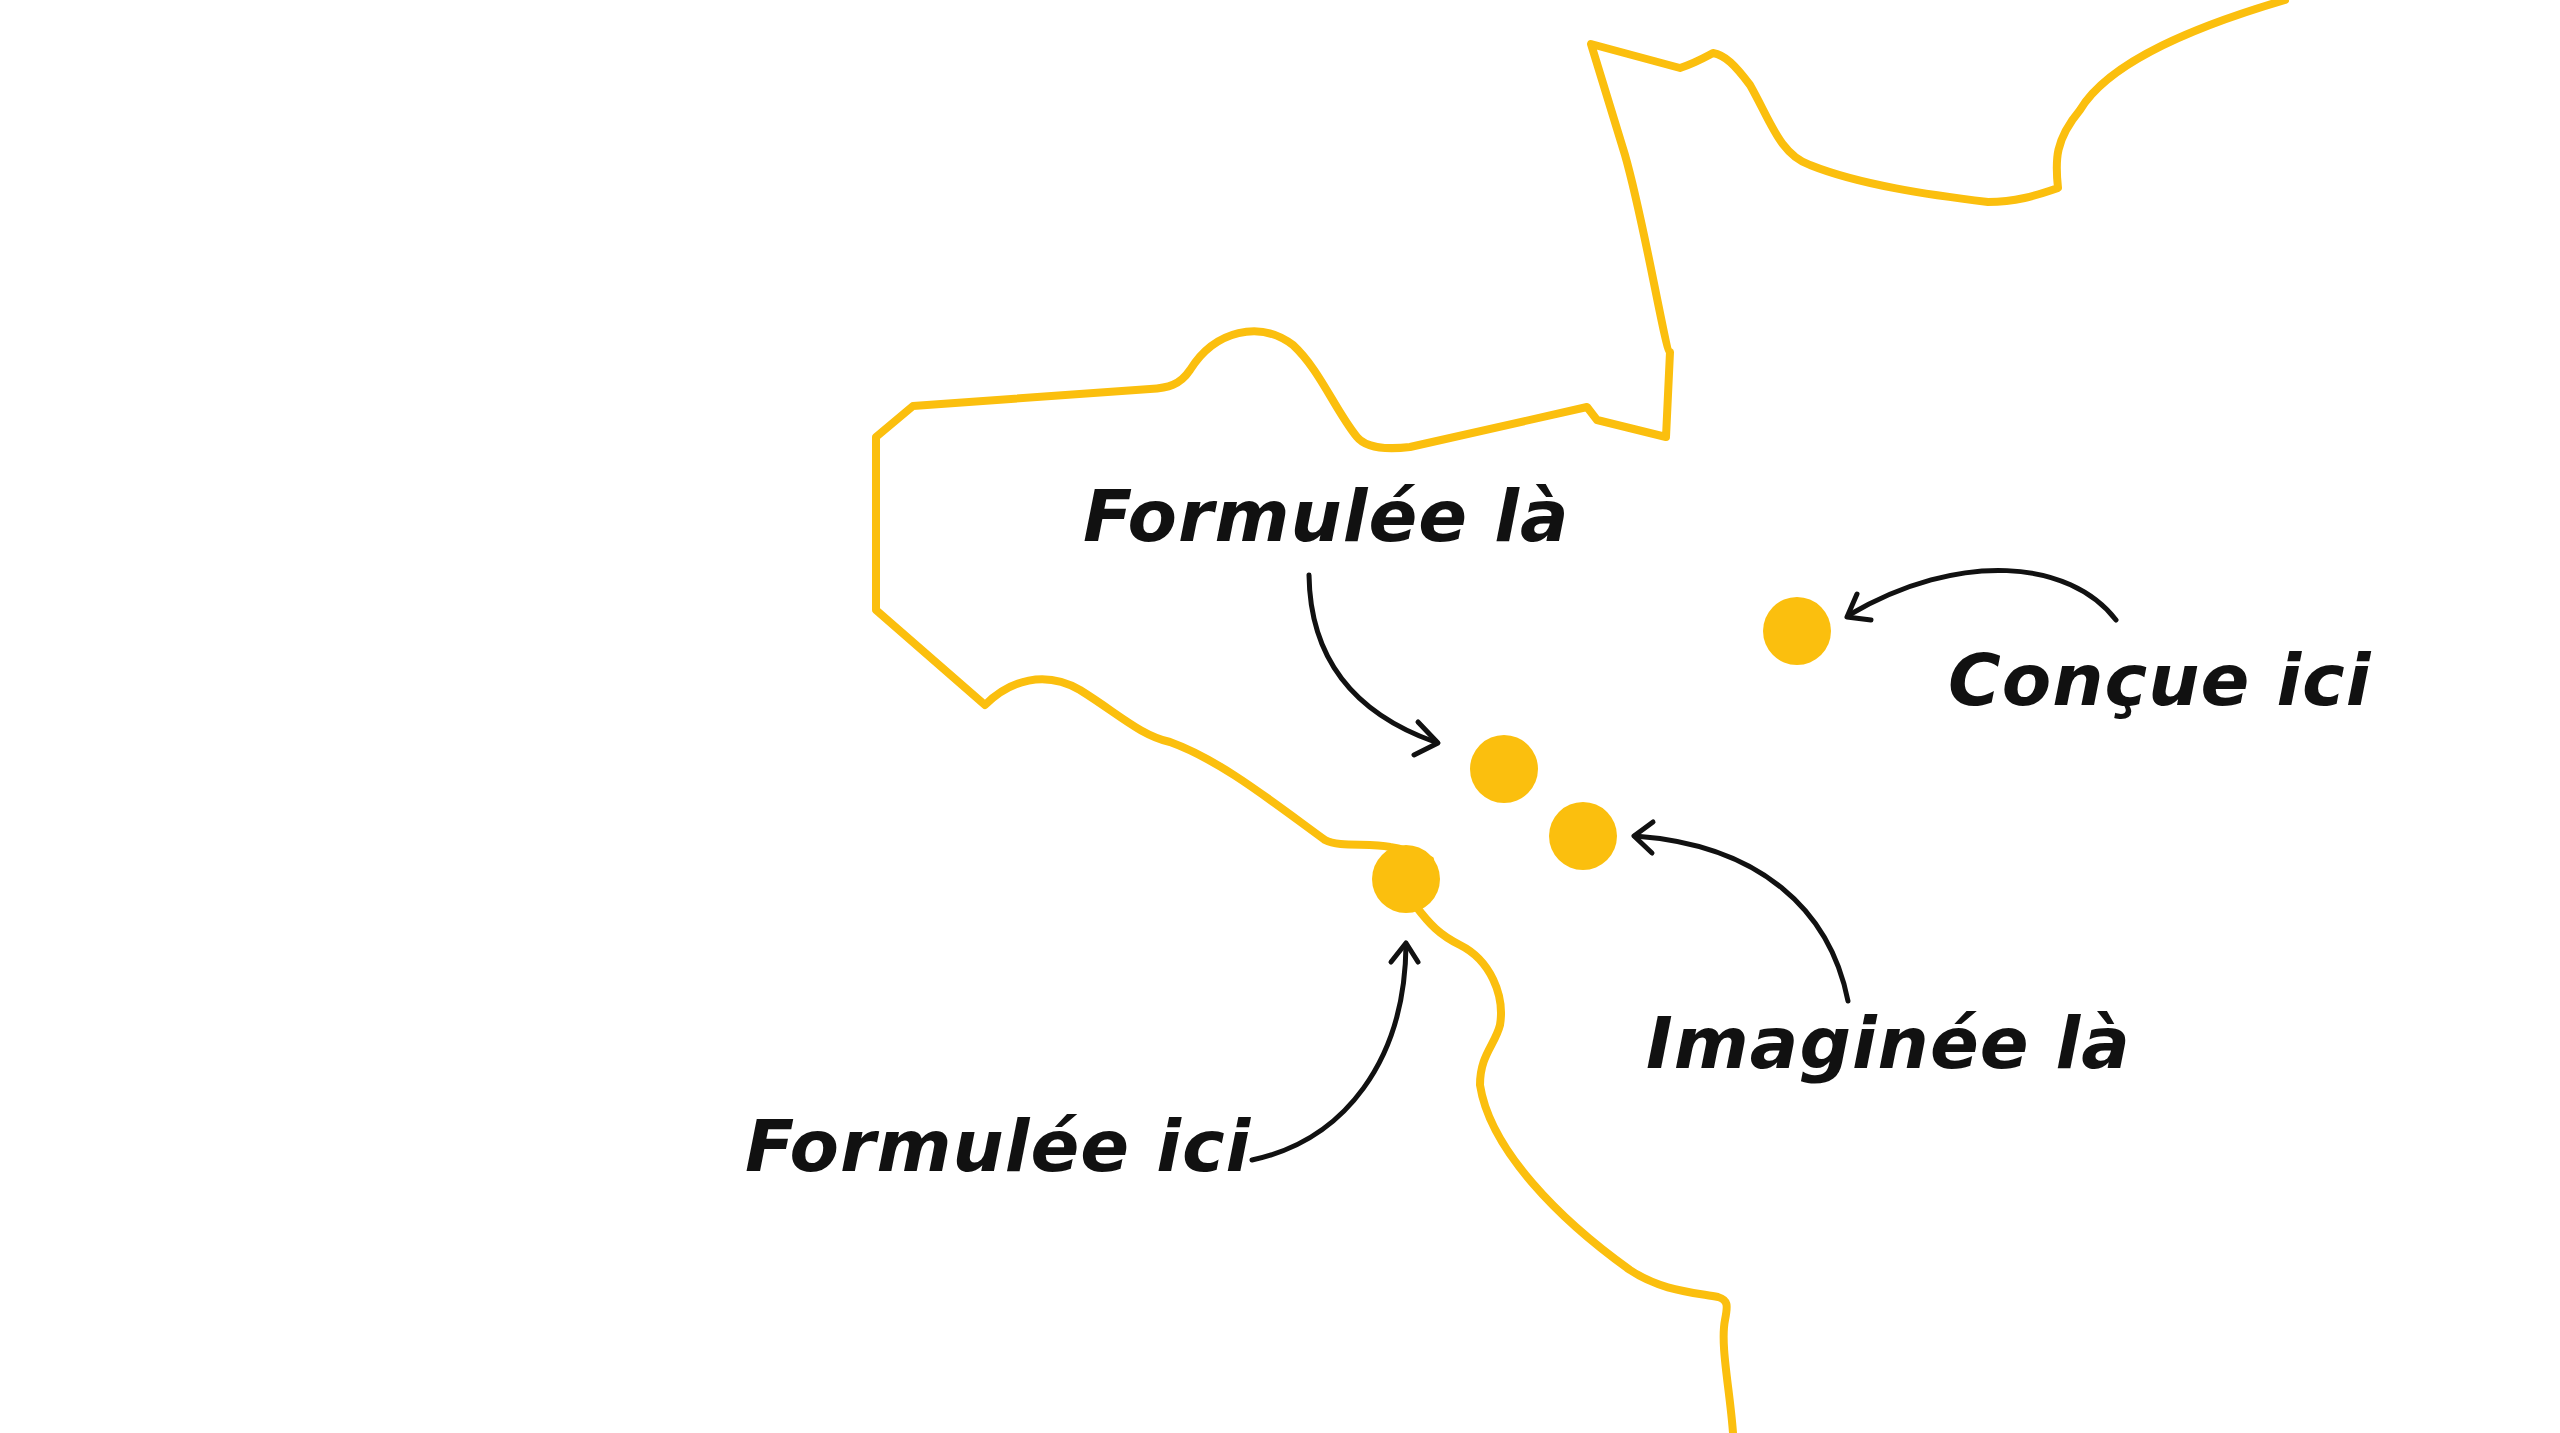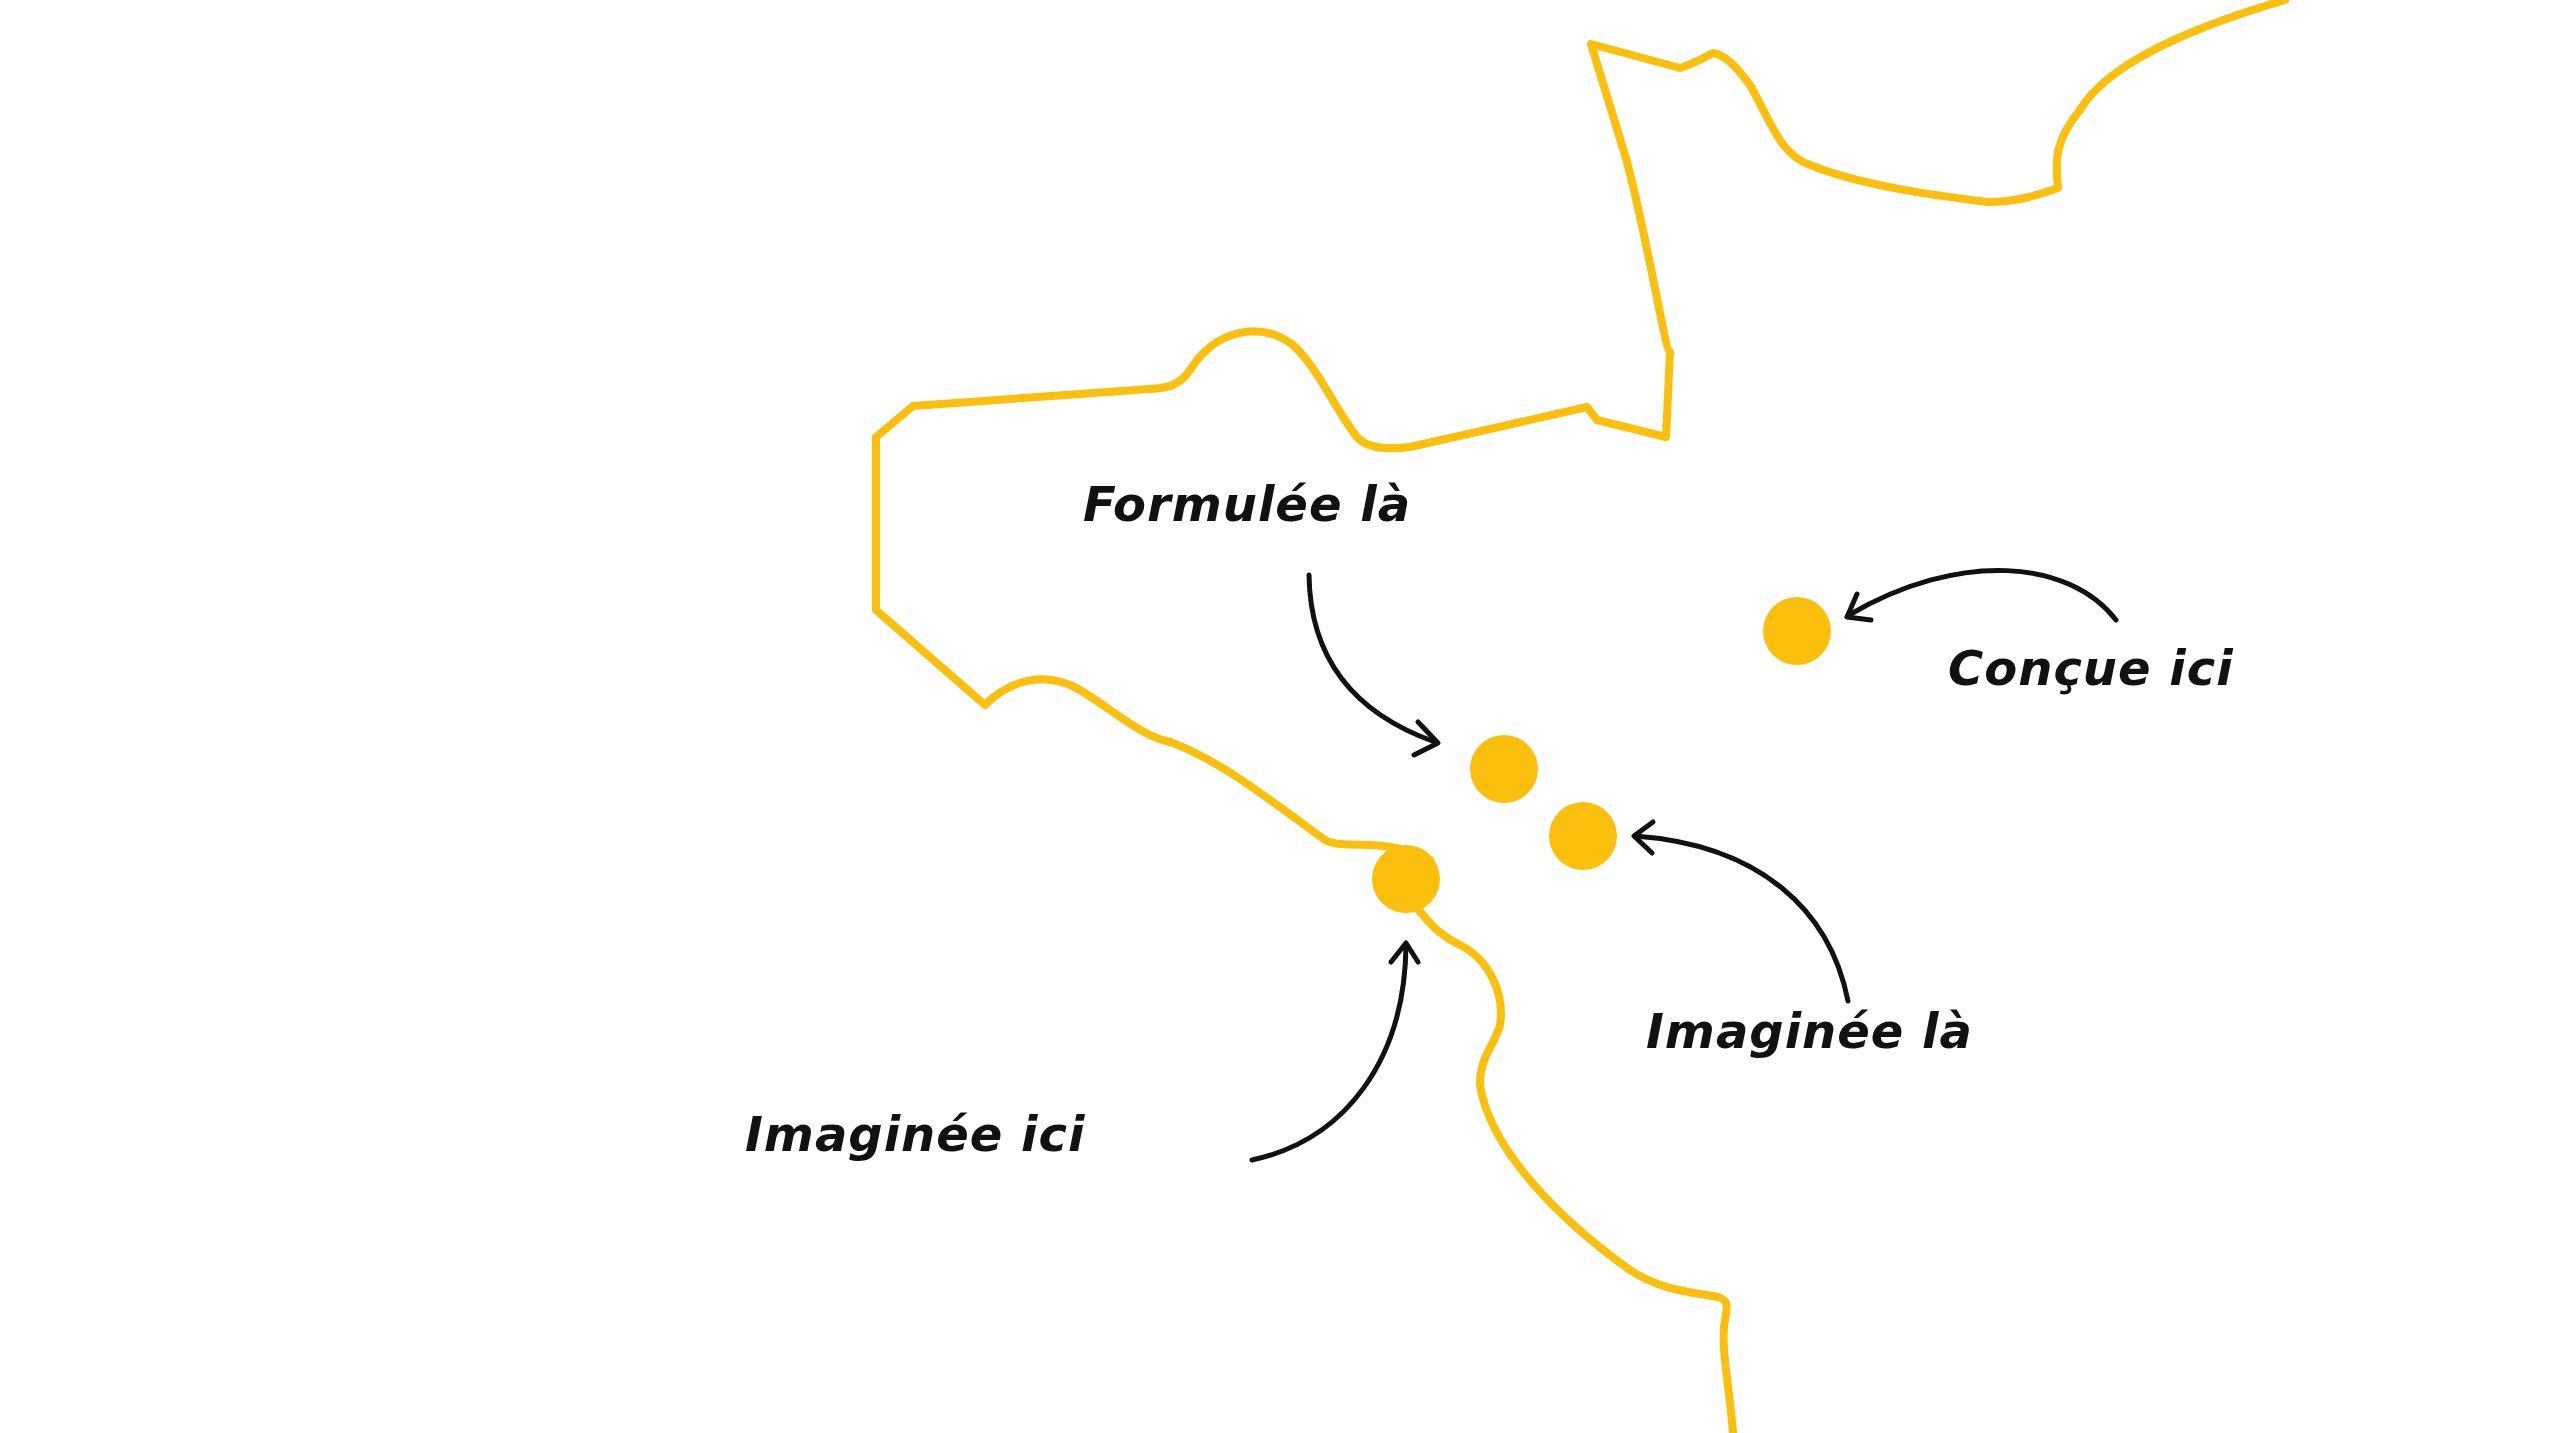--- a/index.html
+++ b/index.html
@@ -6,21 +6,21 @@
     body { width:2560px; height:1433px; overflow:hidden; position:relative; }
     #map { position:absolute; left:0; top:0; width:2560px; height:1433px; }
     .coast { fill:none; stroke:#FBBF0E; stroke-width:8; stroke-linejoin:round; stroke-linecap:round; }
     .dot { fill:#FBBF0E; }
     .arrow { fill:none; stroke:#111111; stroke-width:5; stroke-linecap:round; stroke-linejoin:round; }
     .label {
       position:absolute;
       font-family:"DejaVu Sans", sans-serif;
       font-style:oblique;
       font-weight:bold;
-      font-size:48px;
+      font-size:72px;
       color:#111111;
       white-space:nowrap;
       line-height:1;
       letter-spacing:1px;
     }
   </style>
 </head>
 <body>
 
 <svg id="map" viewBox="0 0 2560 1433" xmlns="http://www.w3.org/2000/svg">
@@ -82,13 +82,13 @@
   </g>
   <g>
     <path class="arrow" d="M 1252 1160 C 1345 1140, 1405 1060, 1406 945"></path>
     <path class="arrow" d="M 1391 962 L 1406 943 L 1418 962"></path>
   </g>
 </svg>
 
 <div class="label" style="left:1083px; top:480px;">Formulée là</div>
 <div class="label" style="left:1948px; top:644px;font-style:italic;">Conçue ici</div>
 <div class="label" style="left:1646px; top:1007px;">Imaginée là</div>
-<div class="label" style="left:745px; top:1110px;">Imaginée ici</div>
+<div class="label" style="left:745px; top:1110px;">Formulée ici</div>
 
 </body></html>

